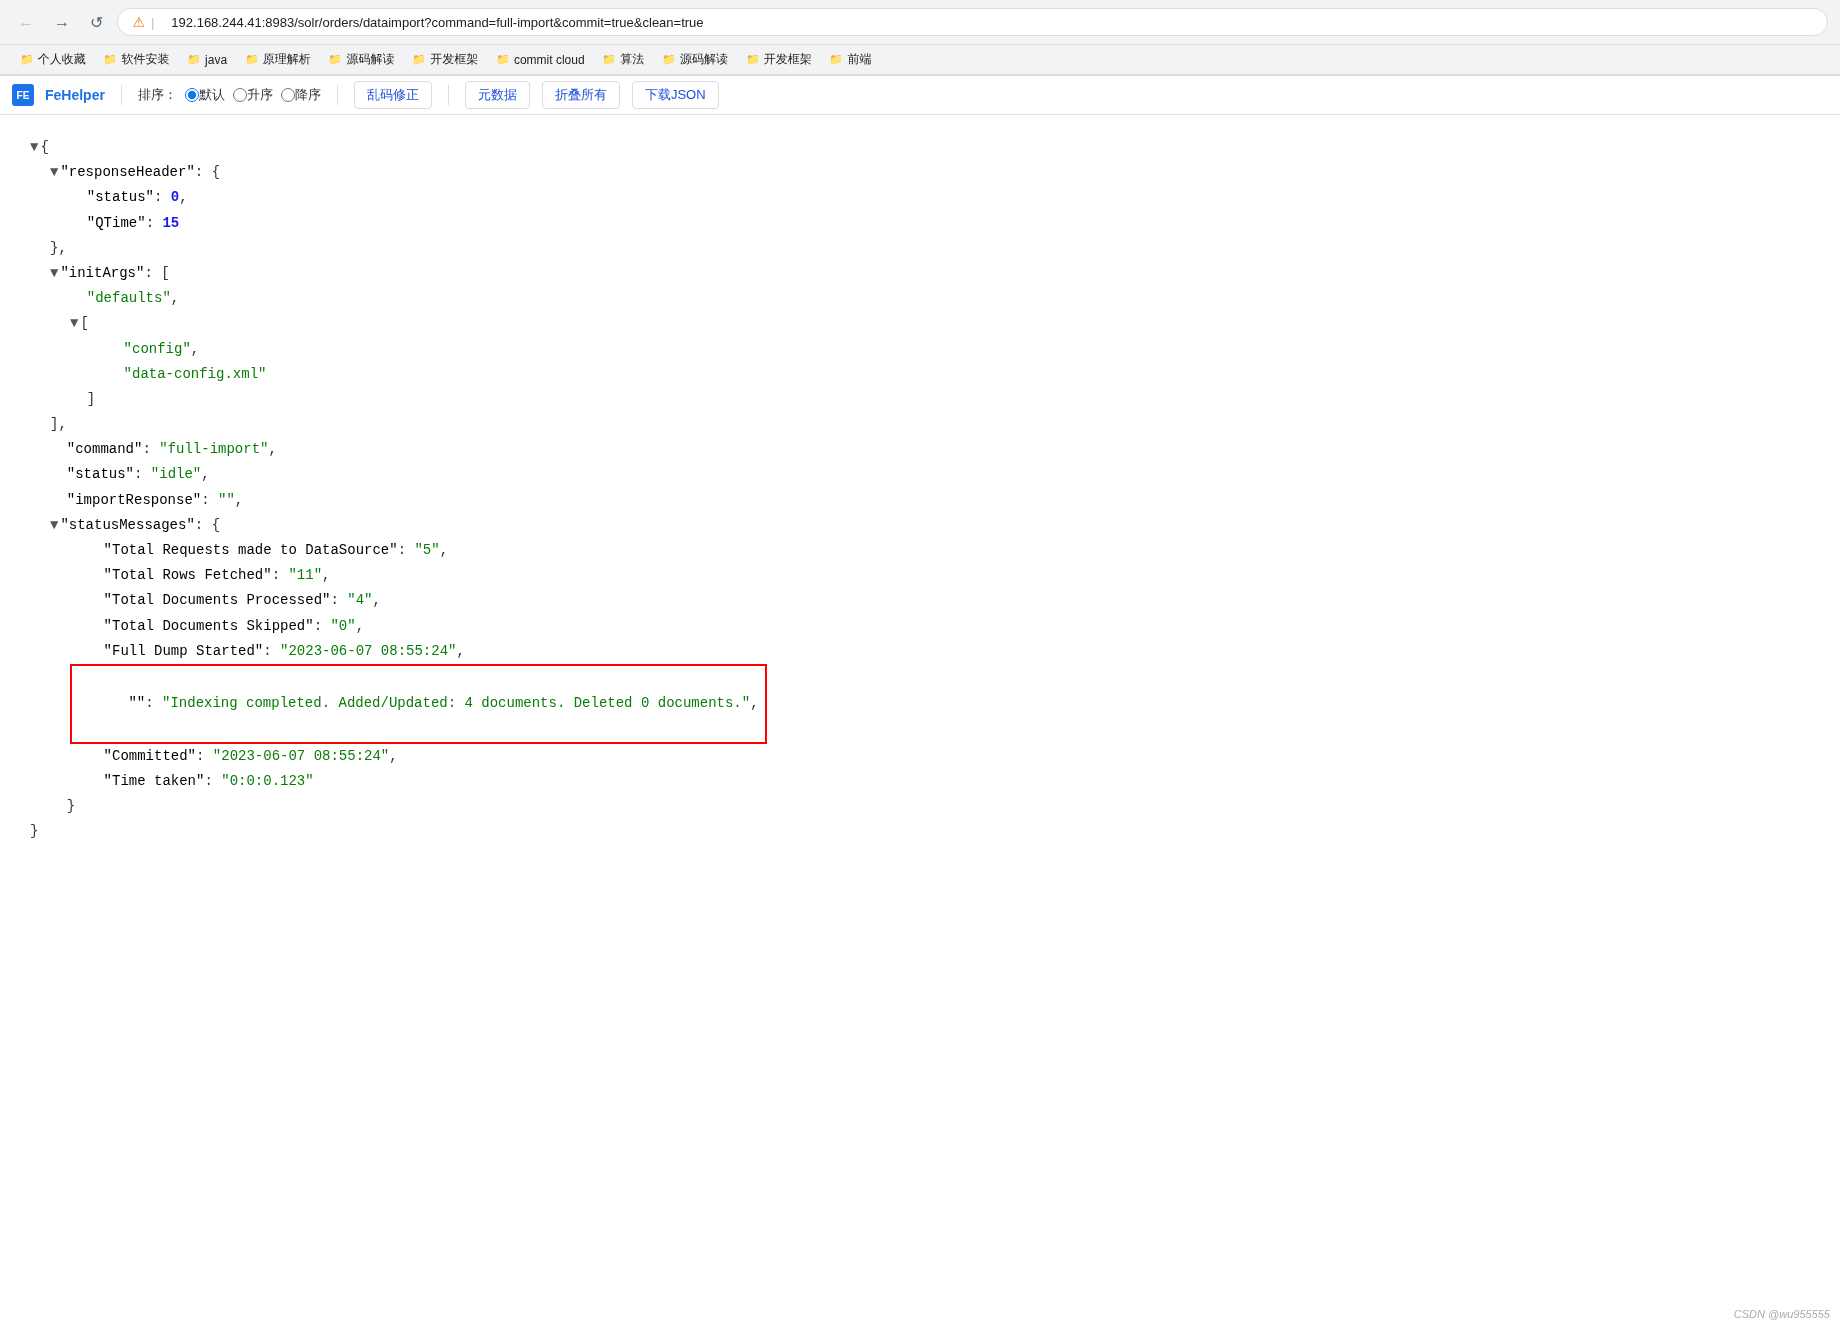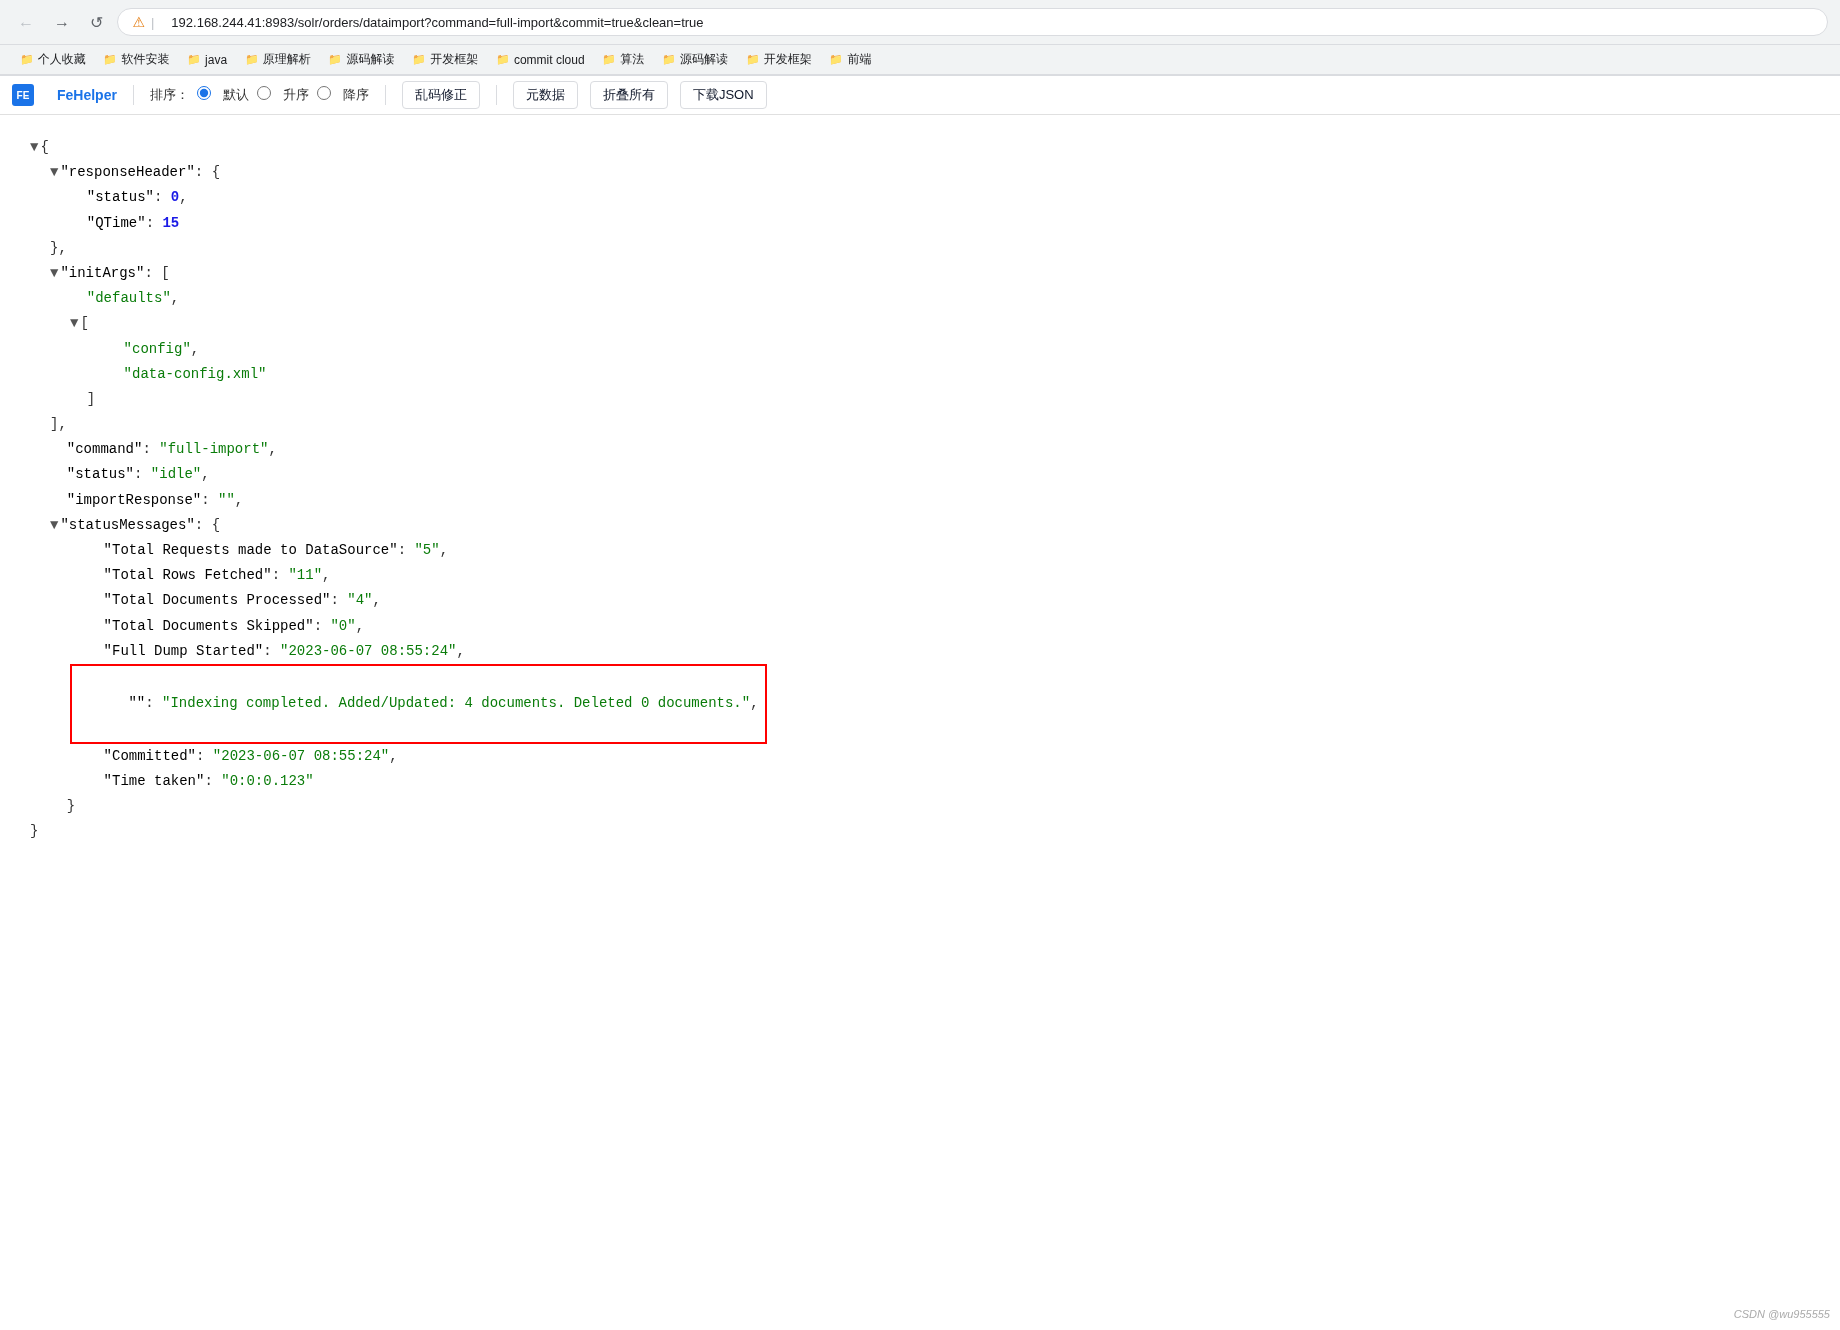--- a/index.html
+++ b/index.html
@@ -70,21 +70,21 @@
       display: flex;
       align-items: center;
       padding: 5px 12px;
       background: #fff;
       border-bottom: 1px solid #e0e0e0;
       gap: 12px;
     }
     .fehelper-logo {
       display: flex;
       align-items: center;
-      gap: 23px;
+      gap: 11px;
       font-weight: bold;
       font-size: 14px;
       color: #1a73e8;
     }
     .fehelper-logo .logo-box {
       width: 22px;
       height: 22px;
       background: #1a73e8;
       border-radius: 3px;
       display: flex;
@@ -97,37 +97,38 @@
     .divider-v { width: 1px; height: 20px; background: #dadce0; margin: 0 4px; }
     .sort-group {
       display: flex;
       align-items: center;
       gap: 8px;
       font-size: 13px;
       color: #333;
     }
     .radio-label {
       display: flex;
-      gap: 12px;
+      align-items: center;
+      gap: 0;
       font-size: 13px;
       cursor: pointer;
     }
     .radio-input {
       accent-color: #1a73e8;
       width: 14px;
       height: 14px;
     }
     .toolbar-btn {
       padding: 4px 12px;
       background: #fff;
       border: 1px solid #dadce0;
       border-radius: 4px;
       font-size: 13px;
       cursor: pointer;
-      color: #0f172a;
+      color: #1d4ed8;
     }
 
     
     .json-content {
       background: #fff;
       padding: 20px 30px;
       font-family: 'Courier New', monospace;
       font-size: 14px;
       line-height: 1.8;
       color: #333;

